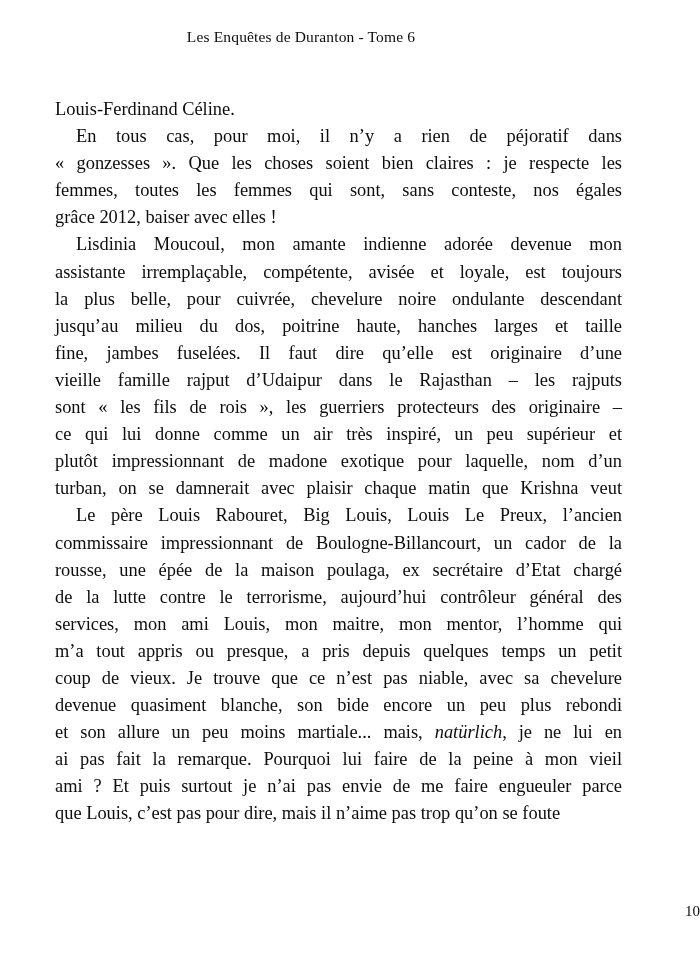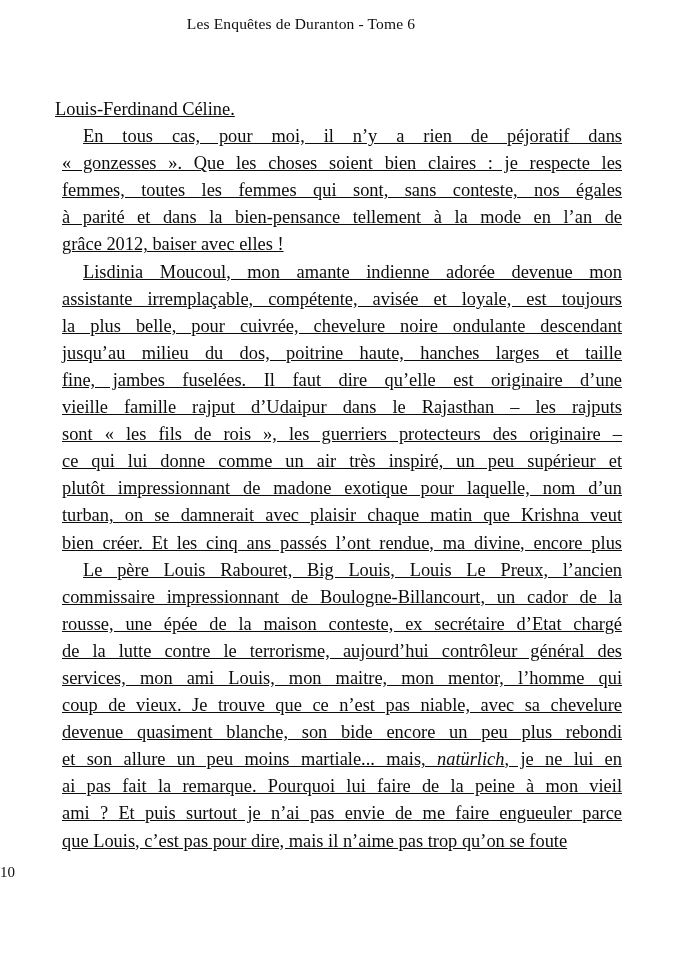--- a/index.html
+++ b/index.html
@@ -16,112 +16,109 @@
     overflow: hidden;
   }
   .page {
     position: absolute;
     left: 0; top: 0;
     width: 700px;
     height: 969px;
   }
   .running-head {
     position: absolute;
-    top: 15px;
+    top: 28px;
     left: 0;
     width: 602px;
     text-align: center;
     font-size: 15.5px;
     letter-spacing: 0.15px;
   }
   .text-block {
     position: absolute;
     left: 55px;
     top: 96px;
     width: 567px;
-    text-decoration: underline;
   }
   .para {
     margin: 0;
     font-size: 18.4px;
     line-height: 27.1px;
     text-align: justify;
     text-align-last: left;
     -webkit-hyphens: none;
     hyphens: none;
   }
   
   .ln {
     display: block;
     text-align: justify;
     text-align-last: justify;
     white-space: pre-wrap;
-    margin-left: 7px;
   }
   .ln.last {
     text-align-last: left;
   }
   .ln.indent {
     text-indent: 21px;
   }
   .plain {
     display: block;
     text-align: left;
     text-align-last: left;
     white-space: pre-wrap;
   }
   i.it {
     font-style: italic;
   }
   .folio {
     position: absolute;
-    top: 864px;
+    top: 903px;
     left: 0;
     width: 700px;
-    text-align: left;
+    text-align: right;
     font-size: 15px;
   }
 </style>
 </head>
 <body>
 
 <div class="page">
 
   <div class="running-head">Les Enquêtes de Duranton - Tome 6</div>
 
   <div class="text-block" id="text-block">
       <p class="para">
         <span class="plain">Louis-Ferdinand Céline.</span>
       </p>
       <p class="para">
         <span class="ln indent">En tous cas, pour moi, il n’y a rien de péjoratif dans</span>
         <span class="ln">« gonzesses ». Que les choses soient bien claires : je respecte les</span>
         <span class="ln">femmes, toutes les femmes qui sont, sans conteste, nos égales</span>
-        <span class="ln">à parité et dans la bien-pensance tellement à la mode en l’an de</span>
         <span class="ln last">grâce 2012, baiser avec elles !</span>
       </p>
       <p class="para">
         <span class="ln indent">Lisdinia Moucoul, mon amante indienne adorée devenue mon</span>
         <span class="ln">assistante irremplaçable, compétente, avisée et loyale, est toujours</span>
         <span class="ln">la plus belle, pour cuivrée, chevelure noire ondulante descendant</span>
         <span class="ln">jusqu’au milieu du dos, poitrine haute, hanches larges et taille</span>
         <span class="ln">fine, jambes fuselées. Il faut dire qu’elle est originaire d’une</span>
         <span class="ln">vieille famille rajput d’Udaipur dans le Rajasthan – les rajputs</span>
         <span class="ln">sont « les fils de rois », les guerriers protecteurs des originaire –</span>
         <span class="ln">ce qui lui donne comme un air très inspiré, un peu supérieur et</span>
         <span class="ln">plutôt impressionnant de madone exotique pour laquelle, nom d’un</span>
         <span class="ln">turban, on se damnerait avec plaisir chaque matin que Krishna veut</span>
-        <span class="ln">bien créer. Et les cinq ans passés l’ont rendue, ma divine, encore plus</span>
       </p>
       <p class="para">
         <span class="ln indent">Le père Louis Rabouret, Big Louis, Louis Le Preux, l’ancien</span>
         <span class="ln">commissaire impressionnant de Boulogne-Billancourt, un cador de la</span>
-        <span class="ln">rousse, une épée de la maison conteste, ex secrétaire d’Etat chargé</span>
+        <span class="ln">rousse, une épée de la maison poulaga, ex secrétaire d’Etat chargé</span>
         <span class="ln">de la lutte contre le terrorisme, aujourd’hui contrôleur général des</span>
         <span class="ln">services, mon ami Louis, mon maitre, mon mentor, l’homme qui</span>
+        <span class="ln">m’a tout appris ou presque, a pris depuis quelques temps un petit</span>
         <span class="ln">coup de vieux. Je trouve que ce n’est pas niable, avec sa chevelure</span>
         <span class="ln">devenue quasiment blanche, son bide encore un peu plus rebondi</span>
         <span class="ln"><span>et son allure un peu moins martiale... mais, </span><i class="it">natürlich</i><span>, je ne lui en</span></span>
         <span class="ln">ai pas fait la remarque. Pourquoi lui faire de la peine à mon vieil</span>
         <span class="ln">ami ? Et puis surtout je n’ai pas envie de me faire engueuler parce</span>
         <span class="ln last">que Louis, c’est pas pour dire, mais il n’aime pas trop qu’on se foute</span>
       </p>
     </div>
 
   <div class="folio">10</div>

